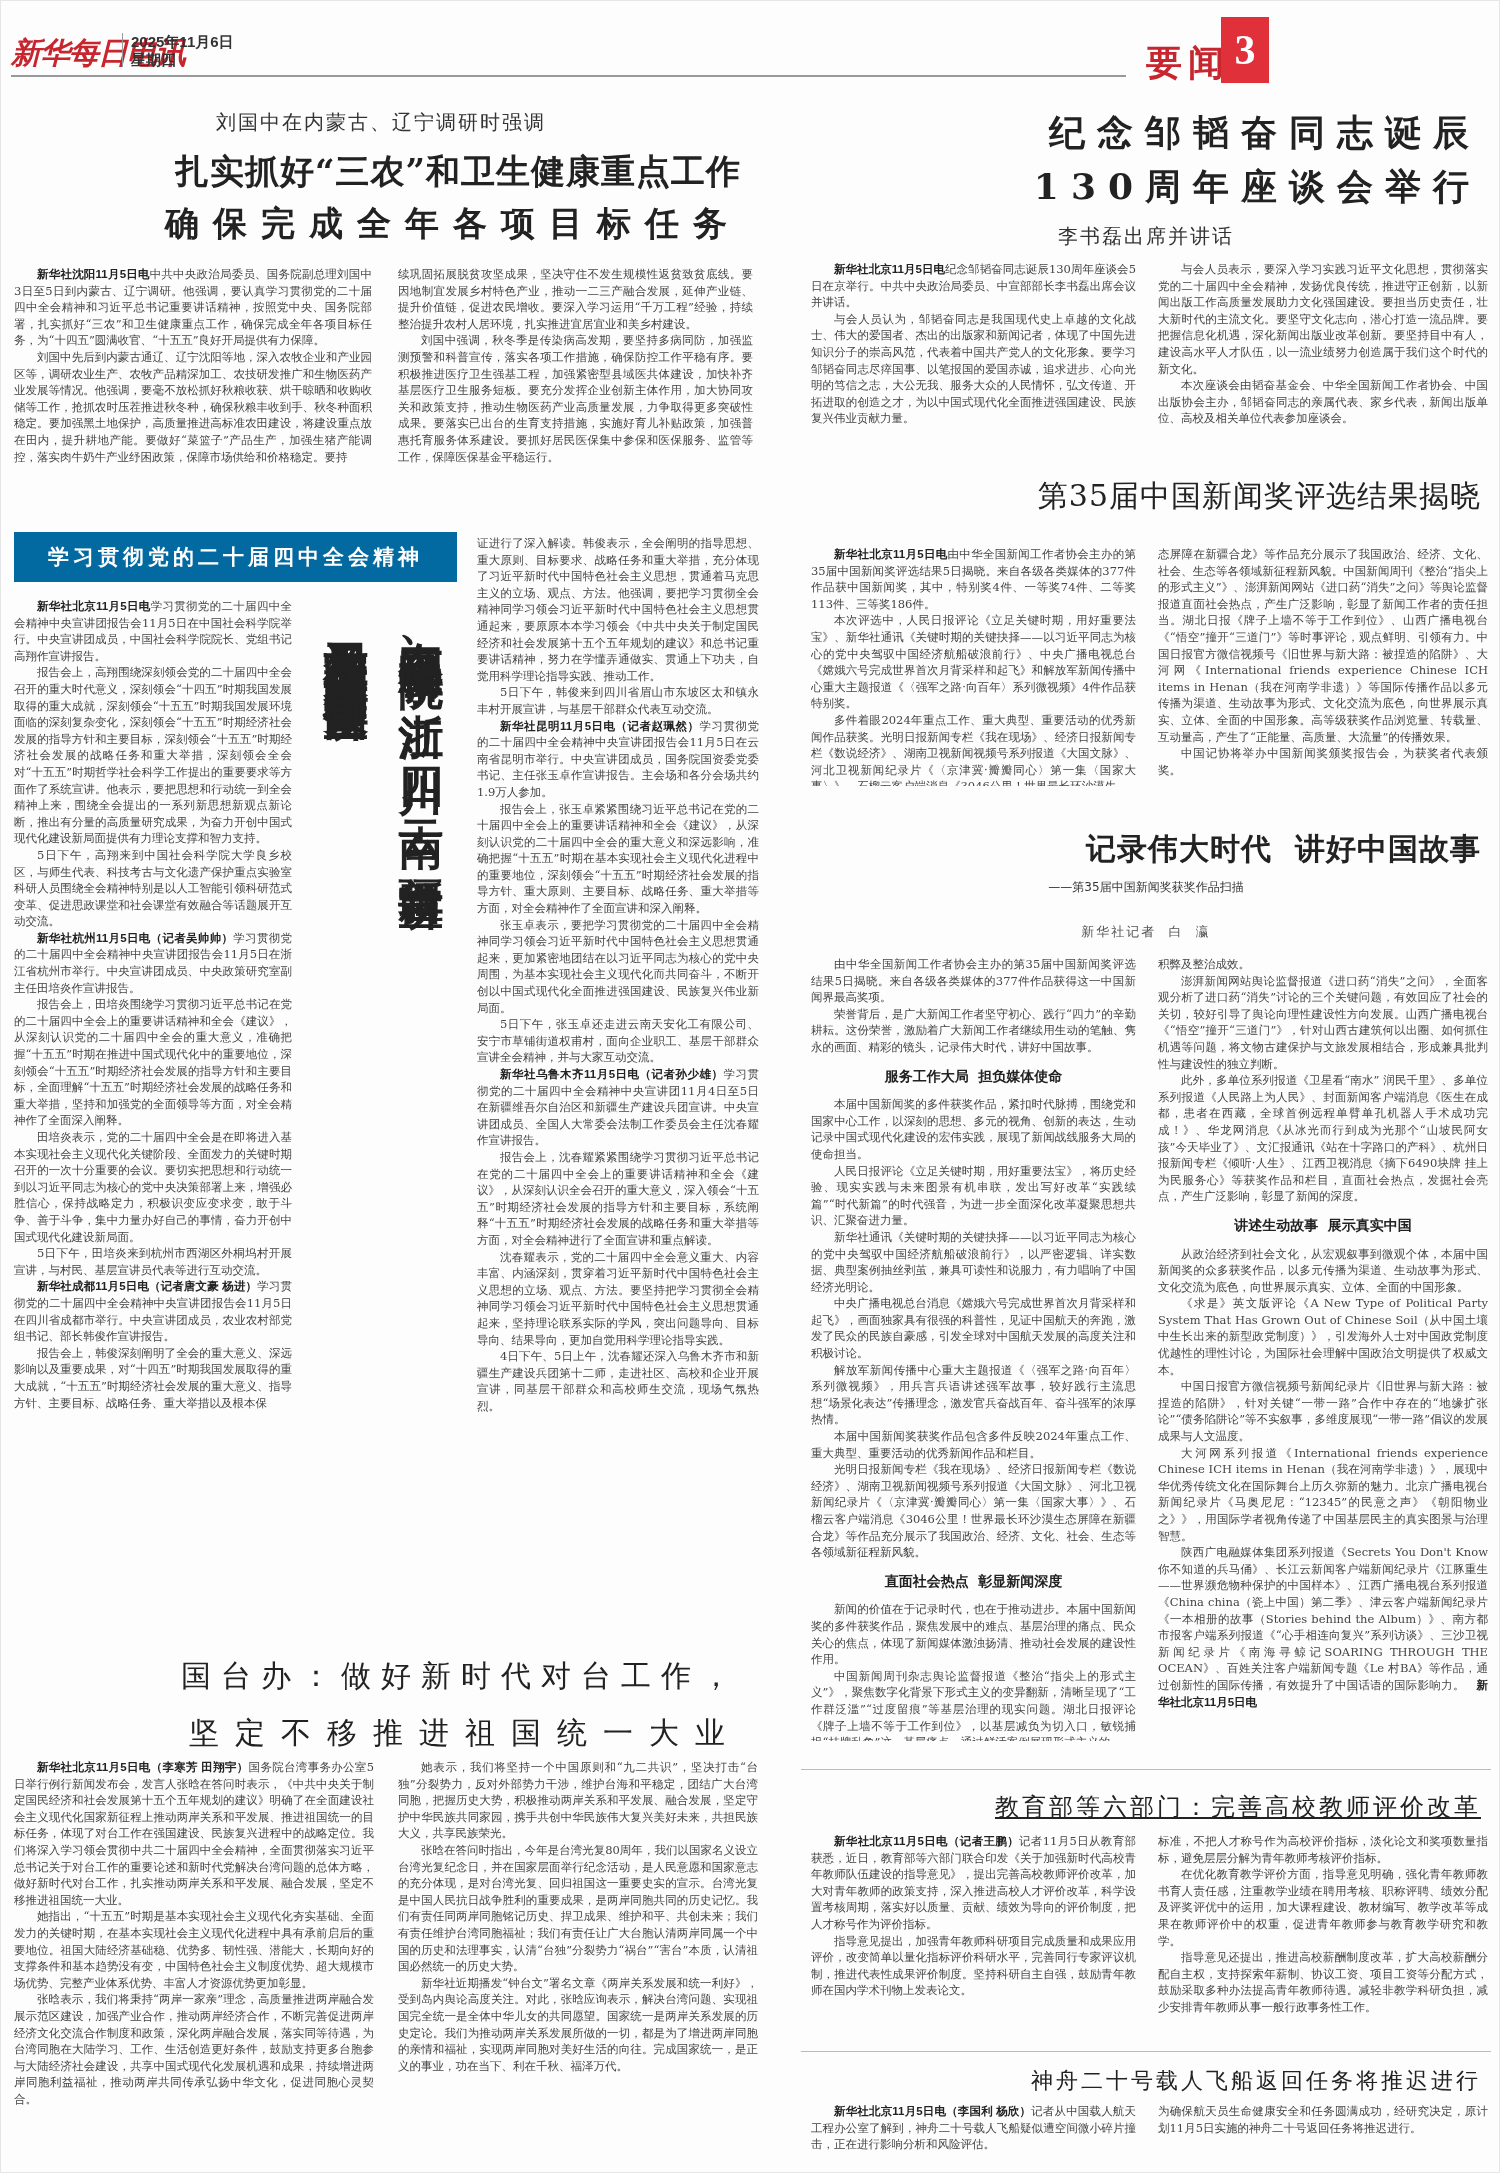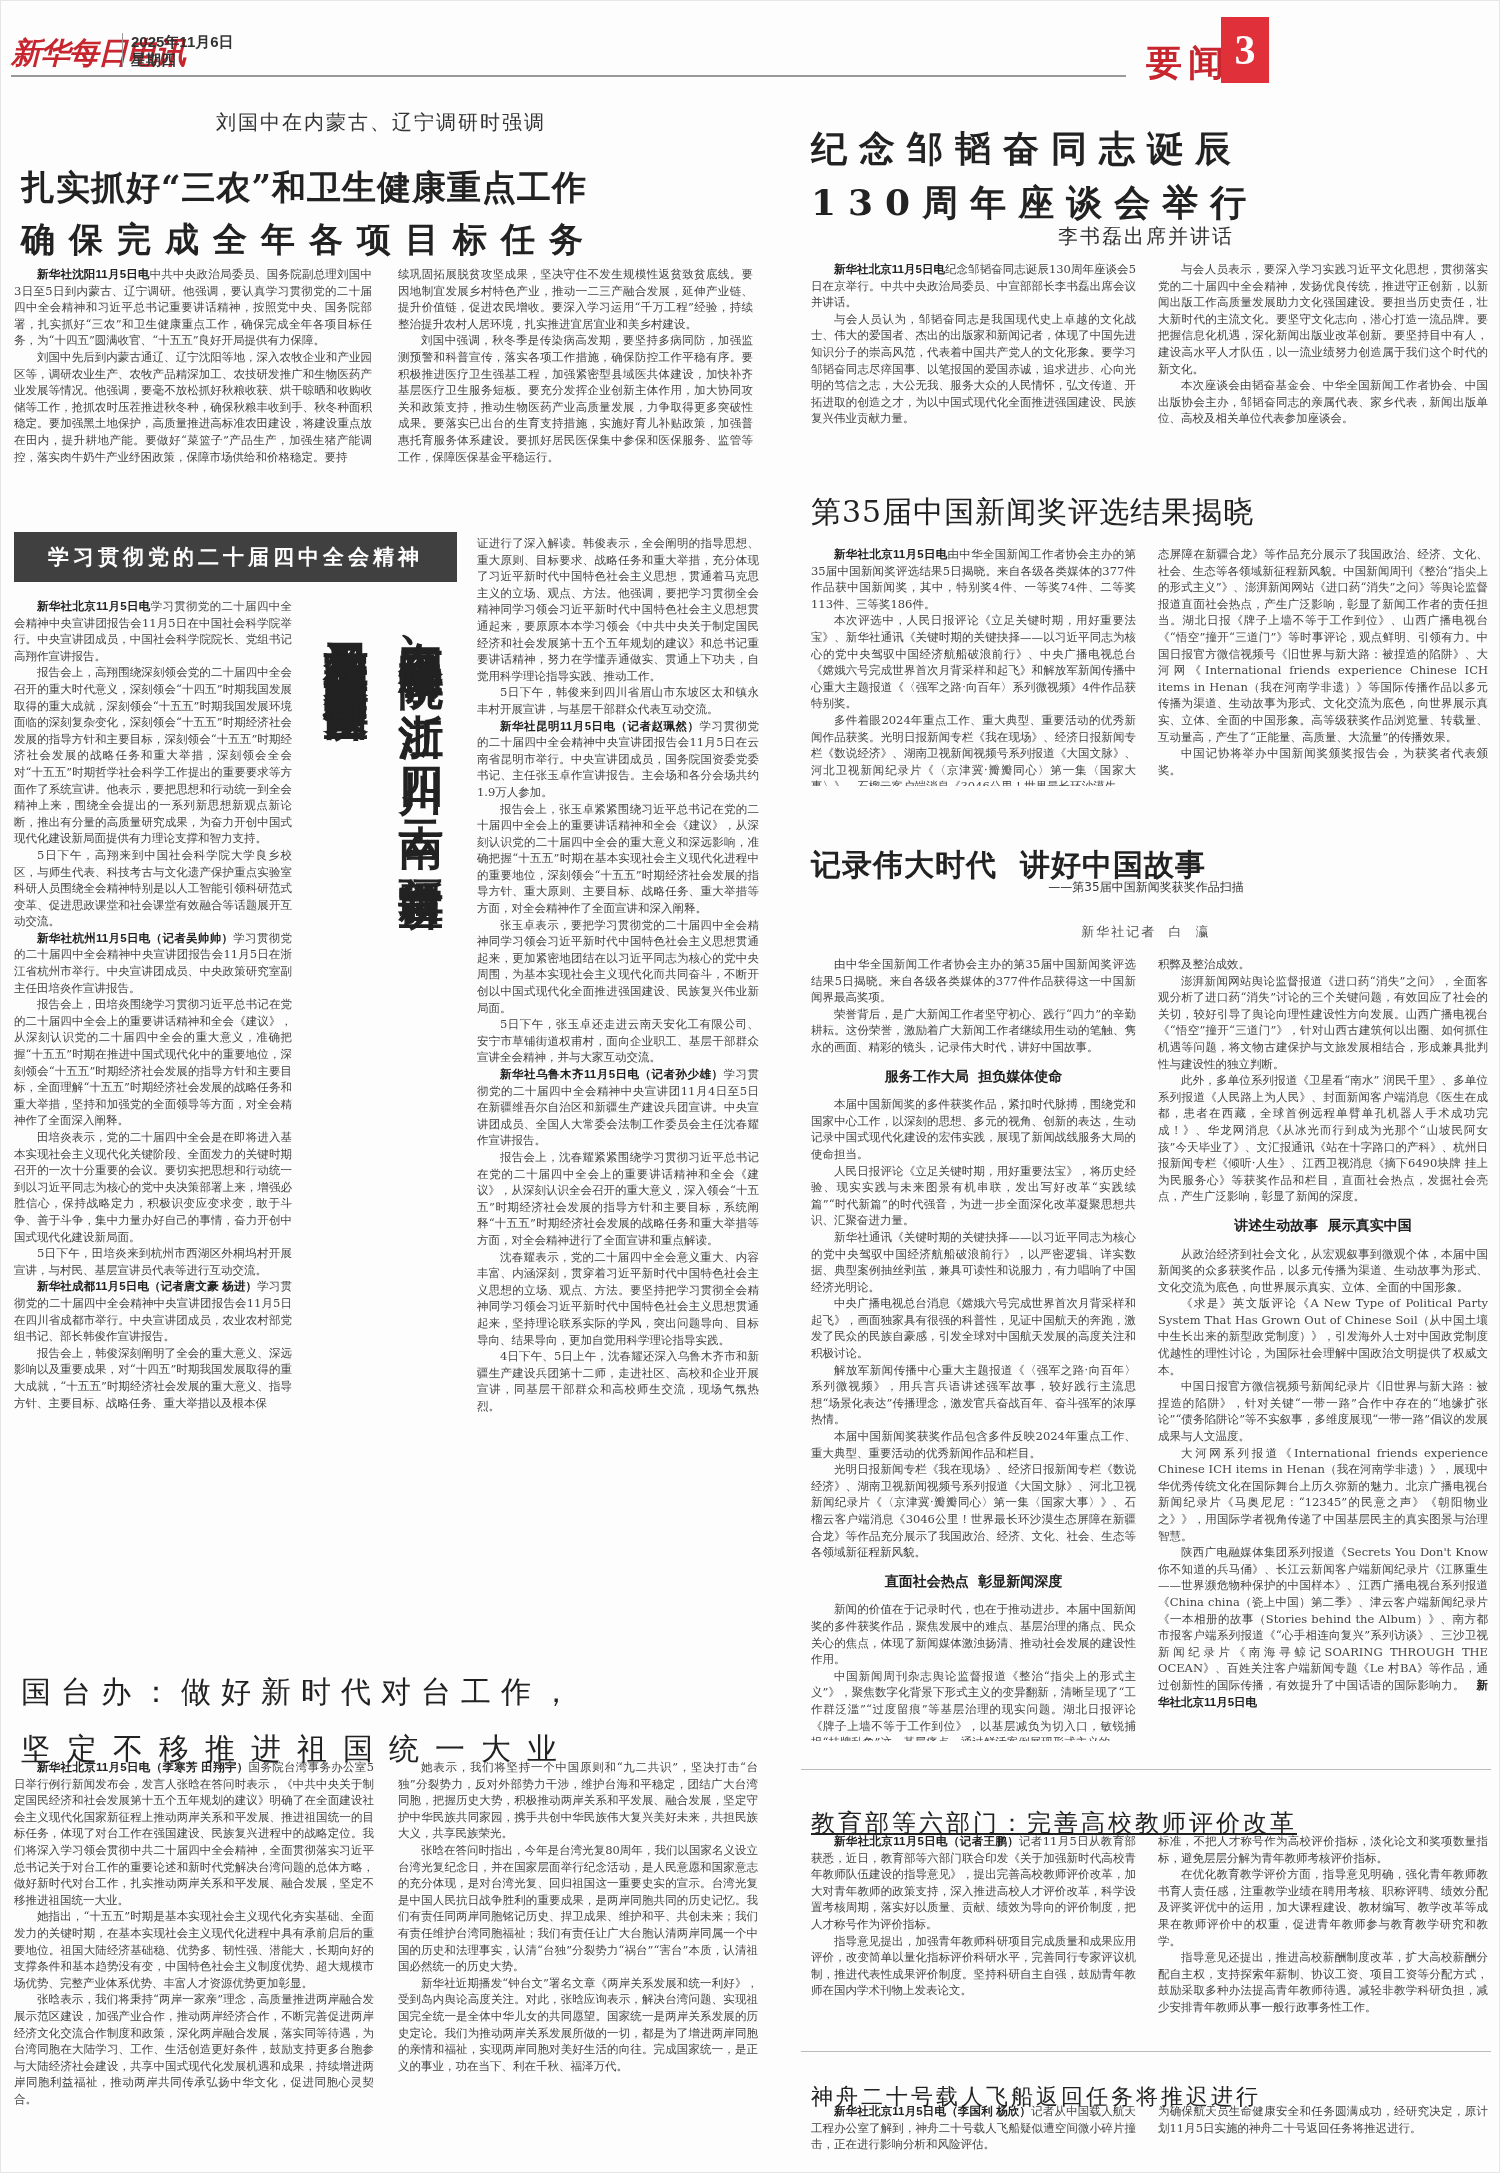--- a/index.html
+++ b/index.html
@@ -16,24 +16,24 @@
   .mh-section { position: absolute; left: 1135px; top: 10px; font-size: 36px; font-weight: bold; color: #c8262e; letter-spacing: 6px; font-family: "DejaVu Serif", serif; }
   .mh-pagenum { position: absolute; left: 1210px; top: -12px; width: 48px; height: 66px; background: #e0303a; color: #fff; font-size: 42px; font-weight: bold; text-align: center; line-height: 66px; font-family: "Liberation Serif", serif; }
 
   
   .col { position: absolute; font-size: 11.5px; line-height: 16.6px; color: #444; text-align: justify; overflow: hidden; }
   .col p { text-indent: 2em; }
   .col .dl { font-weight: bold; color: #222; font-family: "Liberation Sans", sans-serif; }
   .col .tail { font-weight: bold; color: #222; font-family: "Liberation Sans", sans-serif; }
 
   .kicker { position: absolute; text-align: center; font-family: "DejaVu Sans", sans-serif; color: #333; }
-  .headline { position: absolute; text-align: left; font-weight: bold; color: #222; font-family: "DejaVu Serif", serif; margin-top: 16px; }
+  .headline { position: absolute; text-align: right; font-weight: bold; color: #222; font-family: "DejaVu Serif", serif; }
   .sub-head { position: absolute; text-align: center; font-weight: bold; color: #222; font-family: "DejaVu Sans", sans-serif; }
 
-  .banner { position: absolute; left: 13px; top: 531px; width: 443px; height: 50px; background: #404040; color: #fff; text-align: center; line-height: 50px; font-size: 21px; letter-spacing: 4px; font-family: "DejaVu Sans", sans-serif; font-weight: bold; }
+  .banner { position: absolute; left: 13px; top: 531px; width: 443px; height: 50px; background: #0369a1; color: #fff; text-align: center; line-height: 50px; font-size: 21px; letter-spacing: 4px; font-family: "DejaVu Sans", sans-serif; font-weight: bold; }
 
   .vtitle { position: absolute; writing-mode: vertical-rl; font-weight: bold; font-family: "DejaVu Serif", serif; color: #222; font-size: 45px; letter-spacing: 3px; line-height: 1; }
 
   .divider-h { position: absolute; height: 1px; background: #bbb; }
   .byline { position: absolute; font-size: 13px; color: #555; text-align: center; font-family: "DejaVu Serif", serif; letter-spacing: 2px; }
 </style>
 </head>
 <body>
 
 <div class="page">

